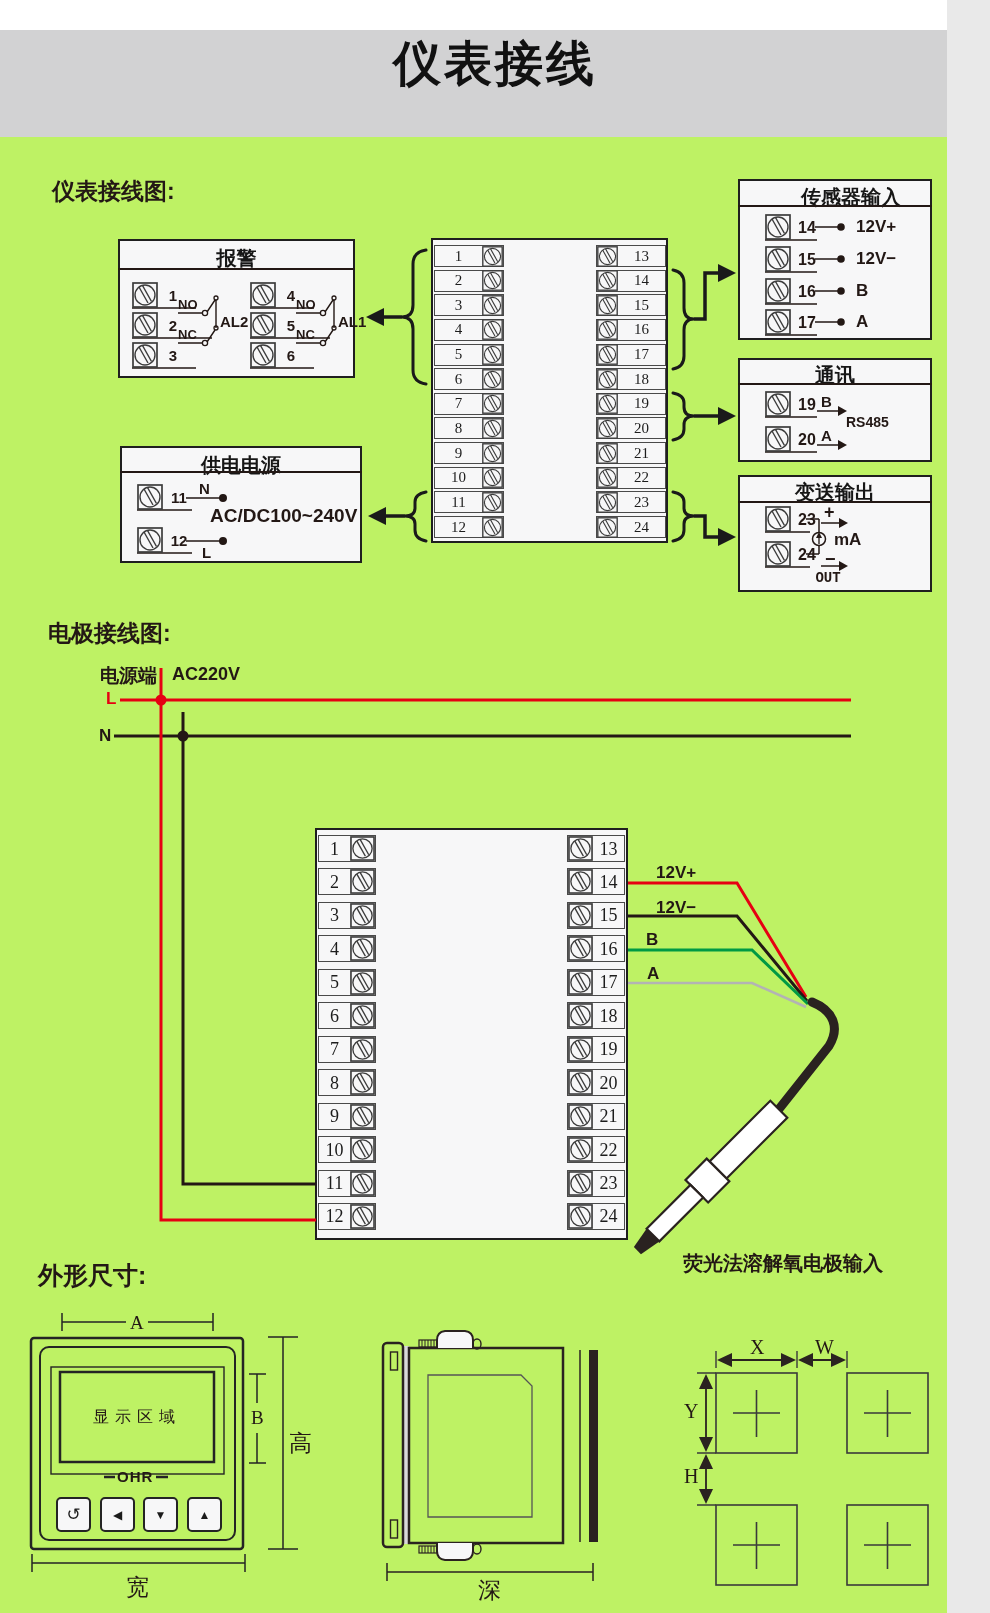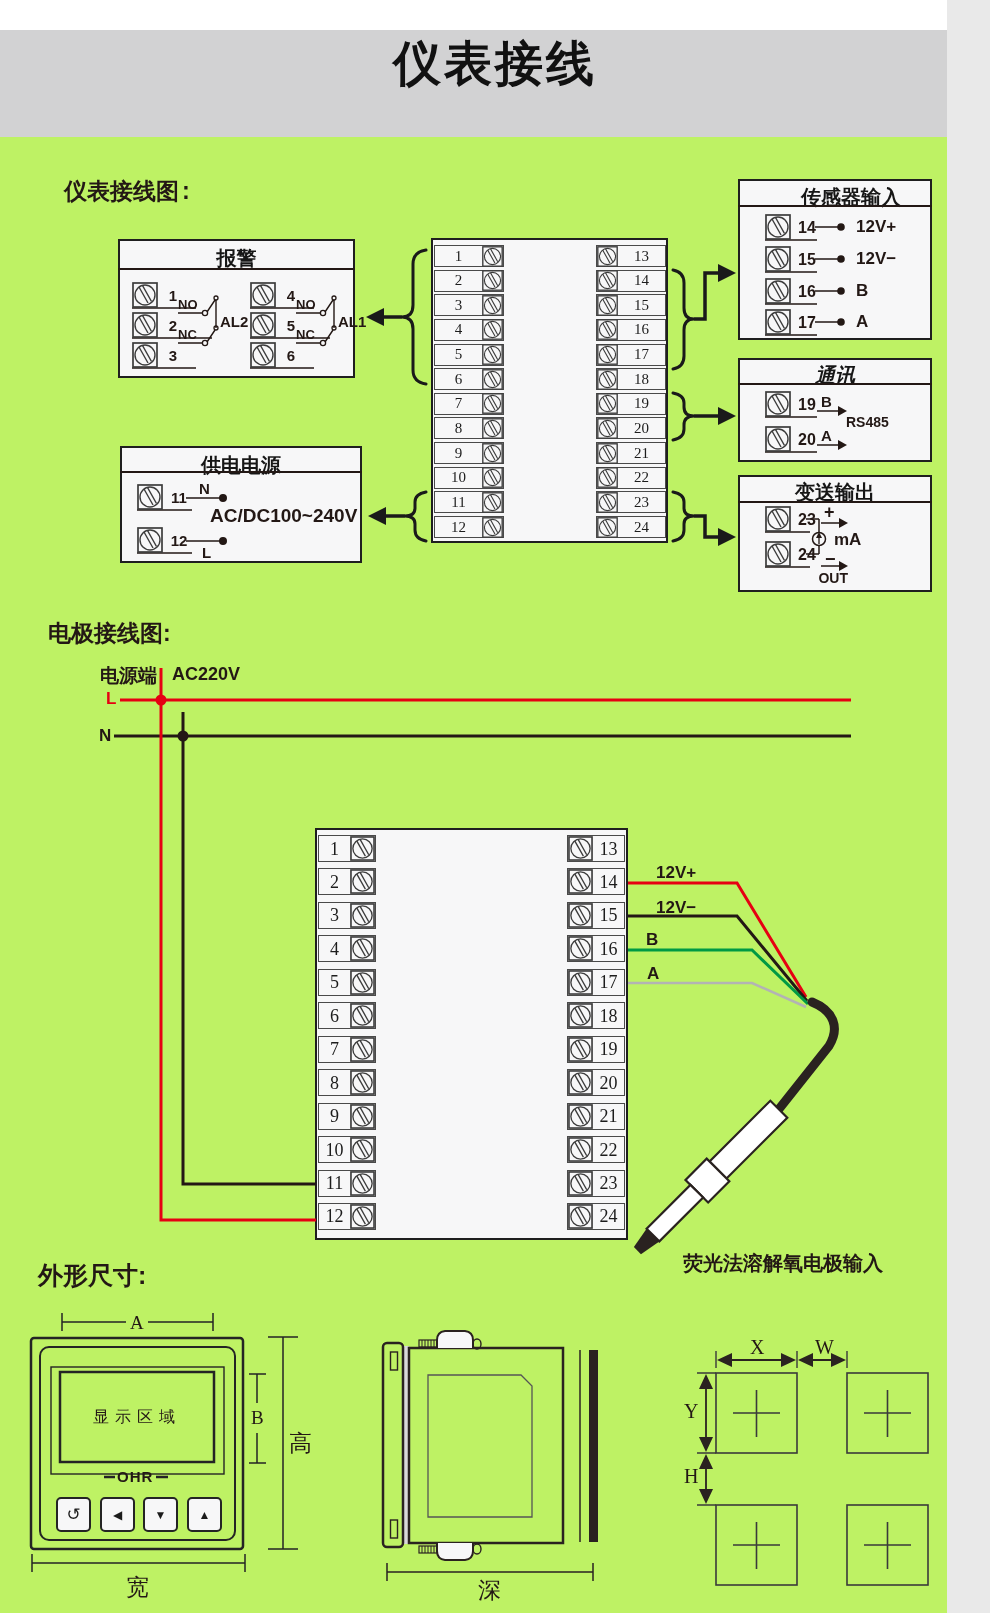--- a/index.html
+++ b/index.html
@@ -27,36 +27,36 @@
 </head>
 <body>
 
 <div class="canvas">
 
   <div class="abs whitestrip"></div>
   <div class="abs banner">
     <div class="t">仪表接线</div>
   </div>
 
-  <div class="lbl seclabel" style="left:64px;top:176px;font-size:23px;font-family:Liberation Mono, monospace;">仪表接线图:</div>
+  <div class="lbl seclabel" style="left:52px;top:176px;font-size:23px;">仪表接线图:</div>
   <div class="lbl seclabel" style="left:48px;top:618px;font-size:23px;">电极接线图:</div>
   <div class="lbl seclabel" style="left:38px;top:1259px;font-size:25px;">外形尺寸:</div>
 
   <div class="abs box" style="left:118px;top:239px;width:237px;height:139px;">
     <div class="boxtitle" style="top:4px;">报警</div>
   </div>
   <div class="abs box" style="left:120px;top:446px;width:242px;height:117px;">
     <div class="boxtitle" style="top:4px;">供电电源</div>
   </div>
   <div class="abs box" style="left:431px;top:238px;width:237px;height:305px;"></div>
   <div class="abs box" style="left:738px;top:179px;width:194px;height:161px;">
     <div class="boxtitle" style="top:3px;margin-left:32px;">传感器输入</div>
   </div>
   <div class="abs box" style="left:738px;top:358px;width:194px;height:104px;">
-    <div class="boxtitle" style="top:2px;font-style:italic;">通讯</div>
+    <div class="boxtitle" style="top:2px;">通讯</div>
   </div>
   <div class="abs box" style="left:738px;top:475px;width:194px;height:117px;">
     <div class="boxtitle" style="top:2px;">变送输出</div>
   </div>
 
   <div class="abs box" style="left:315px;top:828px;width:313px;height:412px;"></div>
 
   <svg class="overlay" width="990" height="1613" viewBox="0 0 990 1613">
     <g fill="none" stroke="#231815" stroke-width="1.6">
 
@@ -227,21 +227,21 @@
   <div class="lbl b" style="left:856px;top:281px;font-size:17px;">B</div>
   <div class="lbl b" style="left:856px;top:312px;font-size:17px;">A</div>
 
   <div class="lbl b" style="left:821px;top:393px;font-size:15px;">B</div>
   <div class="lbl b" style="left:821px;top:427px;font-size:15px;">A</div>
   <div class="lbl b" style="left:846px;top:414px;font-size:14px;">RS485</div>
 
   <div class="lbl b" style="left:824px;top:502px;font-size:18px;">+</div>
   <div class="lbl b" style="left:825px;top:549px;font-size:18px;">−</div>
   <div class="lbl b" style="left:834px;top:530px;font-size:17px;">mA</div>
-  <div class="lbl b" style="left:808px;top:570px;font-size:14px;width:40px;text-align:right;">OUT</div>
+  <div class="lbl b" style="left:808px;top:570px;font-size:14px;width:40px;text-align:center;font-family:Liberation Mono, monospace;">OUT</div>
 
   <div class="lbl b" style="left:100px;top:663px;font-size:19px;">电源端</div>
   <div class="lbl b" style="left:172px;top:664px;font-size:18px;">AC220V</div>
   <div class="lbl b" style="left:106px;top:689px;font-size:17px;color:#e60012;">L</div>
   <div class="lbl b" style="left:99px;top:726px;font-size:17px;">N</div>
   <div class="lbl b" style="left:656px;top:863px;font-size:17px;">12V+</div>
   <div class="lbl b" style="left:656px;top:898px;font-size:17px;">12V−</div>
   <div class="lbl b" style="left:646px;top:930px;font-size:17px;">B</div>
   <div class="lbl b" style="left:647px;top:964px;font-size:17px;">A</div>
   <div class="lbl b" style="left:683px;top:1250px;font-size:20px;">荧光法溶解氧电极输入</div>

